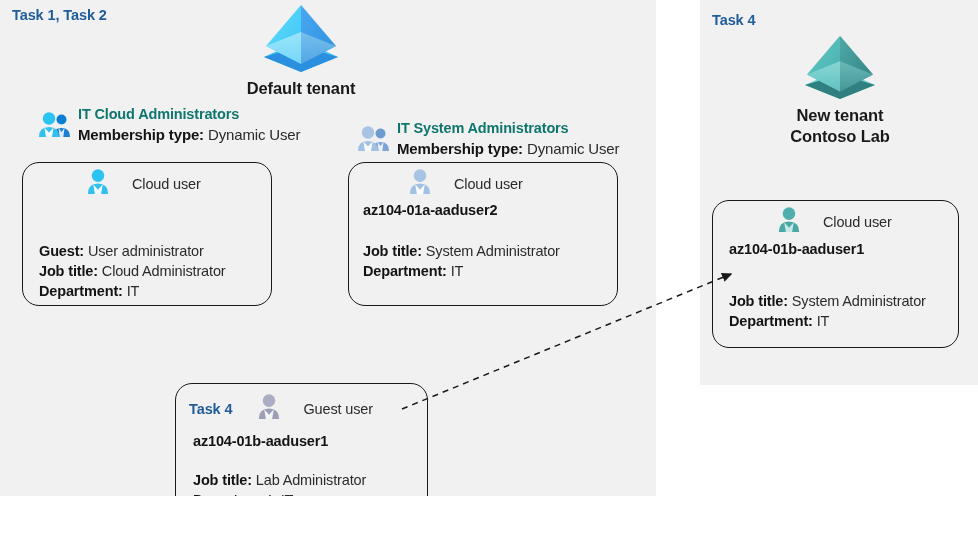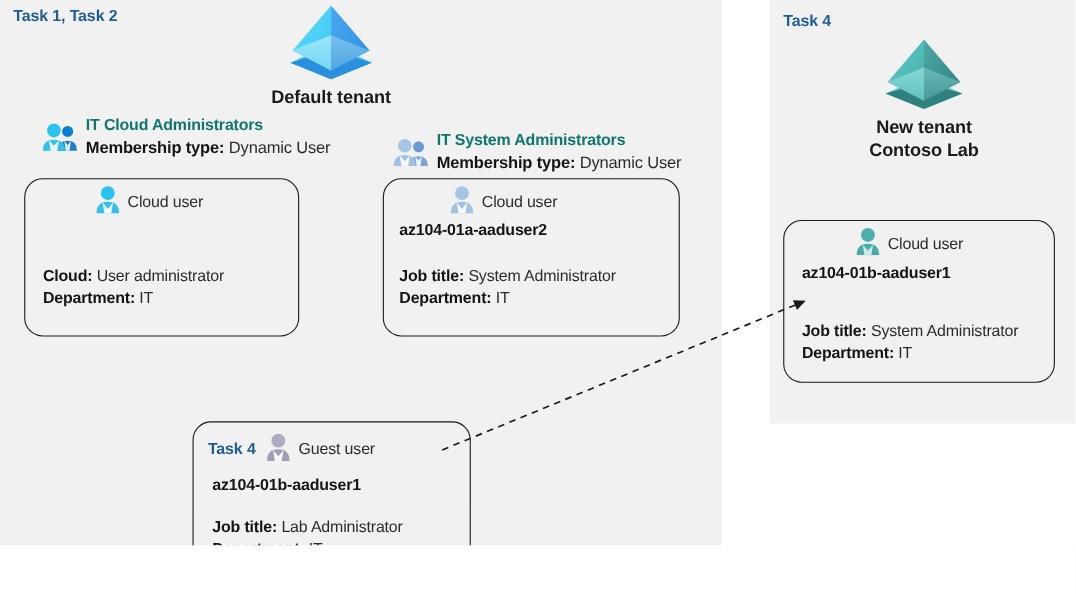--- a/index.html
+++ b/index.html
@@ -94,21 +94,21 @@
     box-sizing: border-box;
   }
   #card-aaduser1 { left: 22px;  top: 162px; width: 250px; height: 144px; }
   #card-aaduser2 { left: 348px; top: 162px; width: 270px; height: 144px; }
   #card-guest    { left: 175px; top: 383px; width: 253px; height: 141px; }
   #card-newuser  { left: 712px; top: 200px; width: 247px; height: 148px; }
 
   .card-head {
     display: flex;
     align-items: center;
-    gap: 7px;
+    gap: 23px;
     position: absolute;
   }
   .card-head-label {
     font-size: 14.5px;
     color: #2b2b2b;
     white-space: nowrap;
     letter-spacing: -0.15px;
   }
   .card-task {
     color: #1f5C99;
@@ -289,22 +289,26 @@
         <svg width="22" height="25" viewBox="0 0 22 25" xmlns="http://www.w3.org/2000/svg">
           <circle cx="11" cy="6.6" r="6.3" fill="#2BC4F2"></circle>
           <path d="M0.8 25 q0-10.5 10.2-10.5 t10.2 10.5 z" fill="#33C0EE"></path>
           <path d="M6.2 15.2 l4.8 5.6 l4.8-5.6 l-1.7 9.8 h-6.2 z" fill="#ffffff" opacity="0.94"></path>
         </svg>
       </span>
       <span class="card-head-label">Cloud user</span>
     </div>
     <div class="card-attrs">
       <div>
-        <b>Cloud:</b>
+        <b>Guest:</b>
         <span>User administrator</span>
+      </div>
+      <div>
+        <b>Job title:</b>
+        <span>Cloud Administrator</span>
       </div>
       <div>
         <b>Department:</b>
         <span>IT</span>
       </div>
     </div>
   </div>
 
   <div class="user-card" id="card-aaduser2" style="border-color: rgb(26, 26, 26);">
     <div class="card-head">

